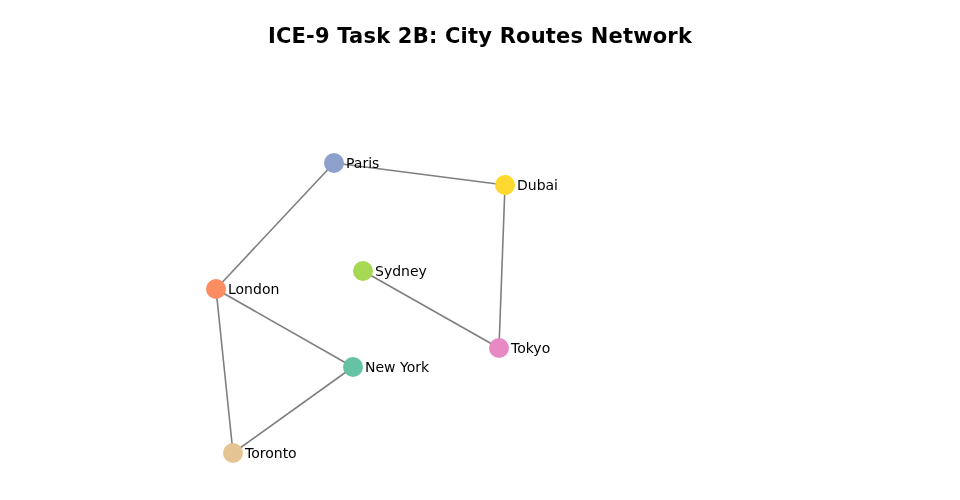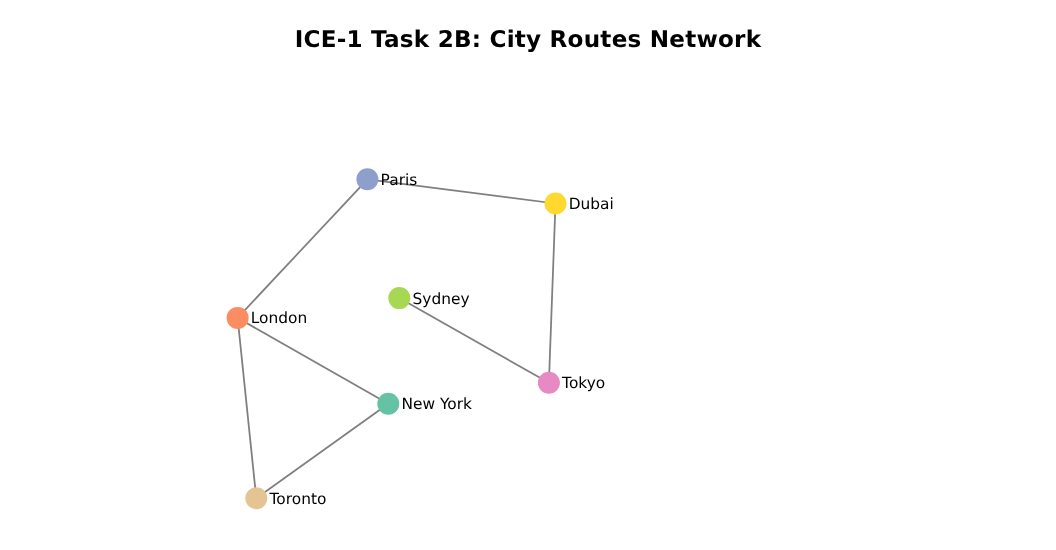--- a/index.html
+++ b/index.html
@@ -37,21 +37,21 @@
     height: 500px;
   }
   .node-label {
     font-family: "DejaVu Sans", "Liberation Sans", sans-serif;
   }
 </style>
 </head>
 <body>
 
 <div class="figure">
-  <h1 class="figure-title">ICE-1 Task 2B: City Routes Network</h1>
+  <h1 class="figure-title">ICE-9 Task 2B: City Routes Network</h1>
   <svg class="graph-canvas" id="graph-canvas" viewBox="0 0 960 500">
       <line x1="334" y1="163" x2="505" y2="185" stroke="#7f7f7f" stroke-width="1.6"></line>
       <line x1="334" y1="163" x2="216" y2="289" stroke="#7f7f7f" stroke-width="1.6"></line>
       <line x1="505" y1="185" x2="499" y2="348" stroke="#7f7f7f" stroke-width="1.6"></line>
       <line x1="363" y1="271" x2="499" y2="348" stroke="#7f7f7f" stroke-width="1.6"></line>
       <line x1="216" y1="289" x2="353" y2="367" stroke="#7f7f7f" stroke-width="1.6"></line>
       <line x1="216" y1="289" x2="233" y2="453" stroke="#7f7f7f" stroke-width="1.6"></line>
       <line x1="353" y1="367" x2="233" y2="453" stroke="#7f7f7f" stroke-width="1.6"></line>
       <circle cx="334" cy="163" r="10" fill="#8da0cb"></circle>
       <text x="346" y="168" fill="#000000" font-size="14" class="node-label">Paris</text>

